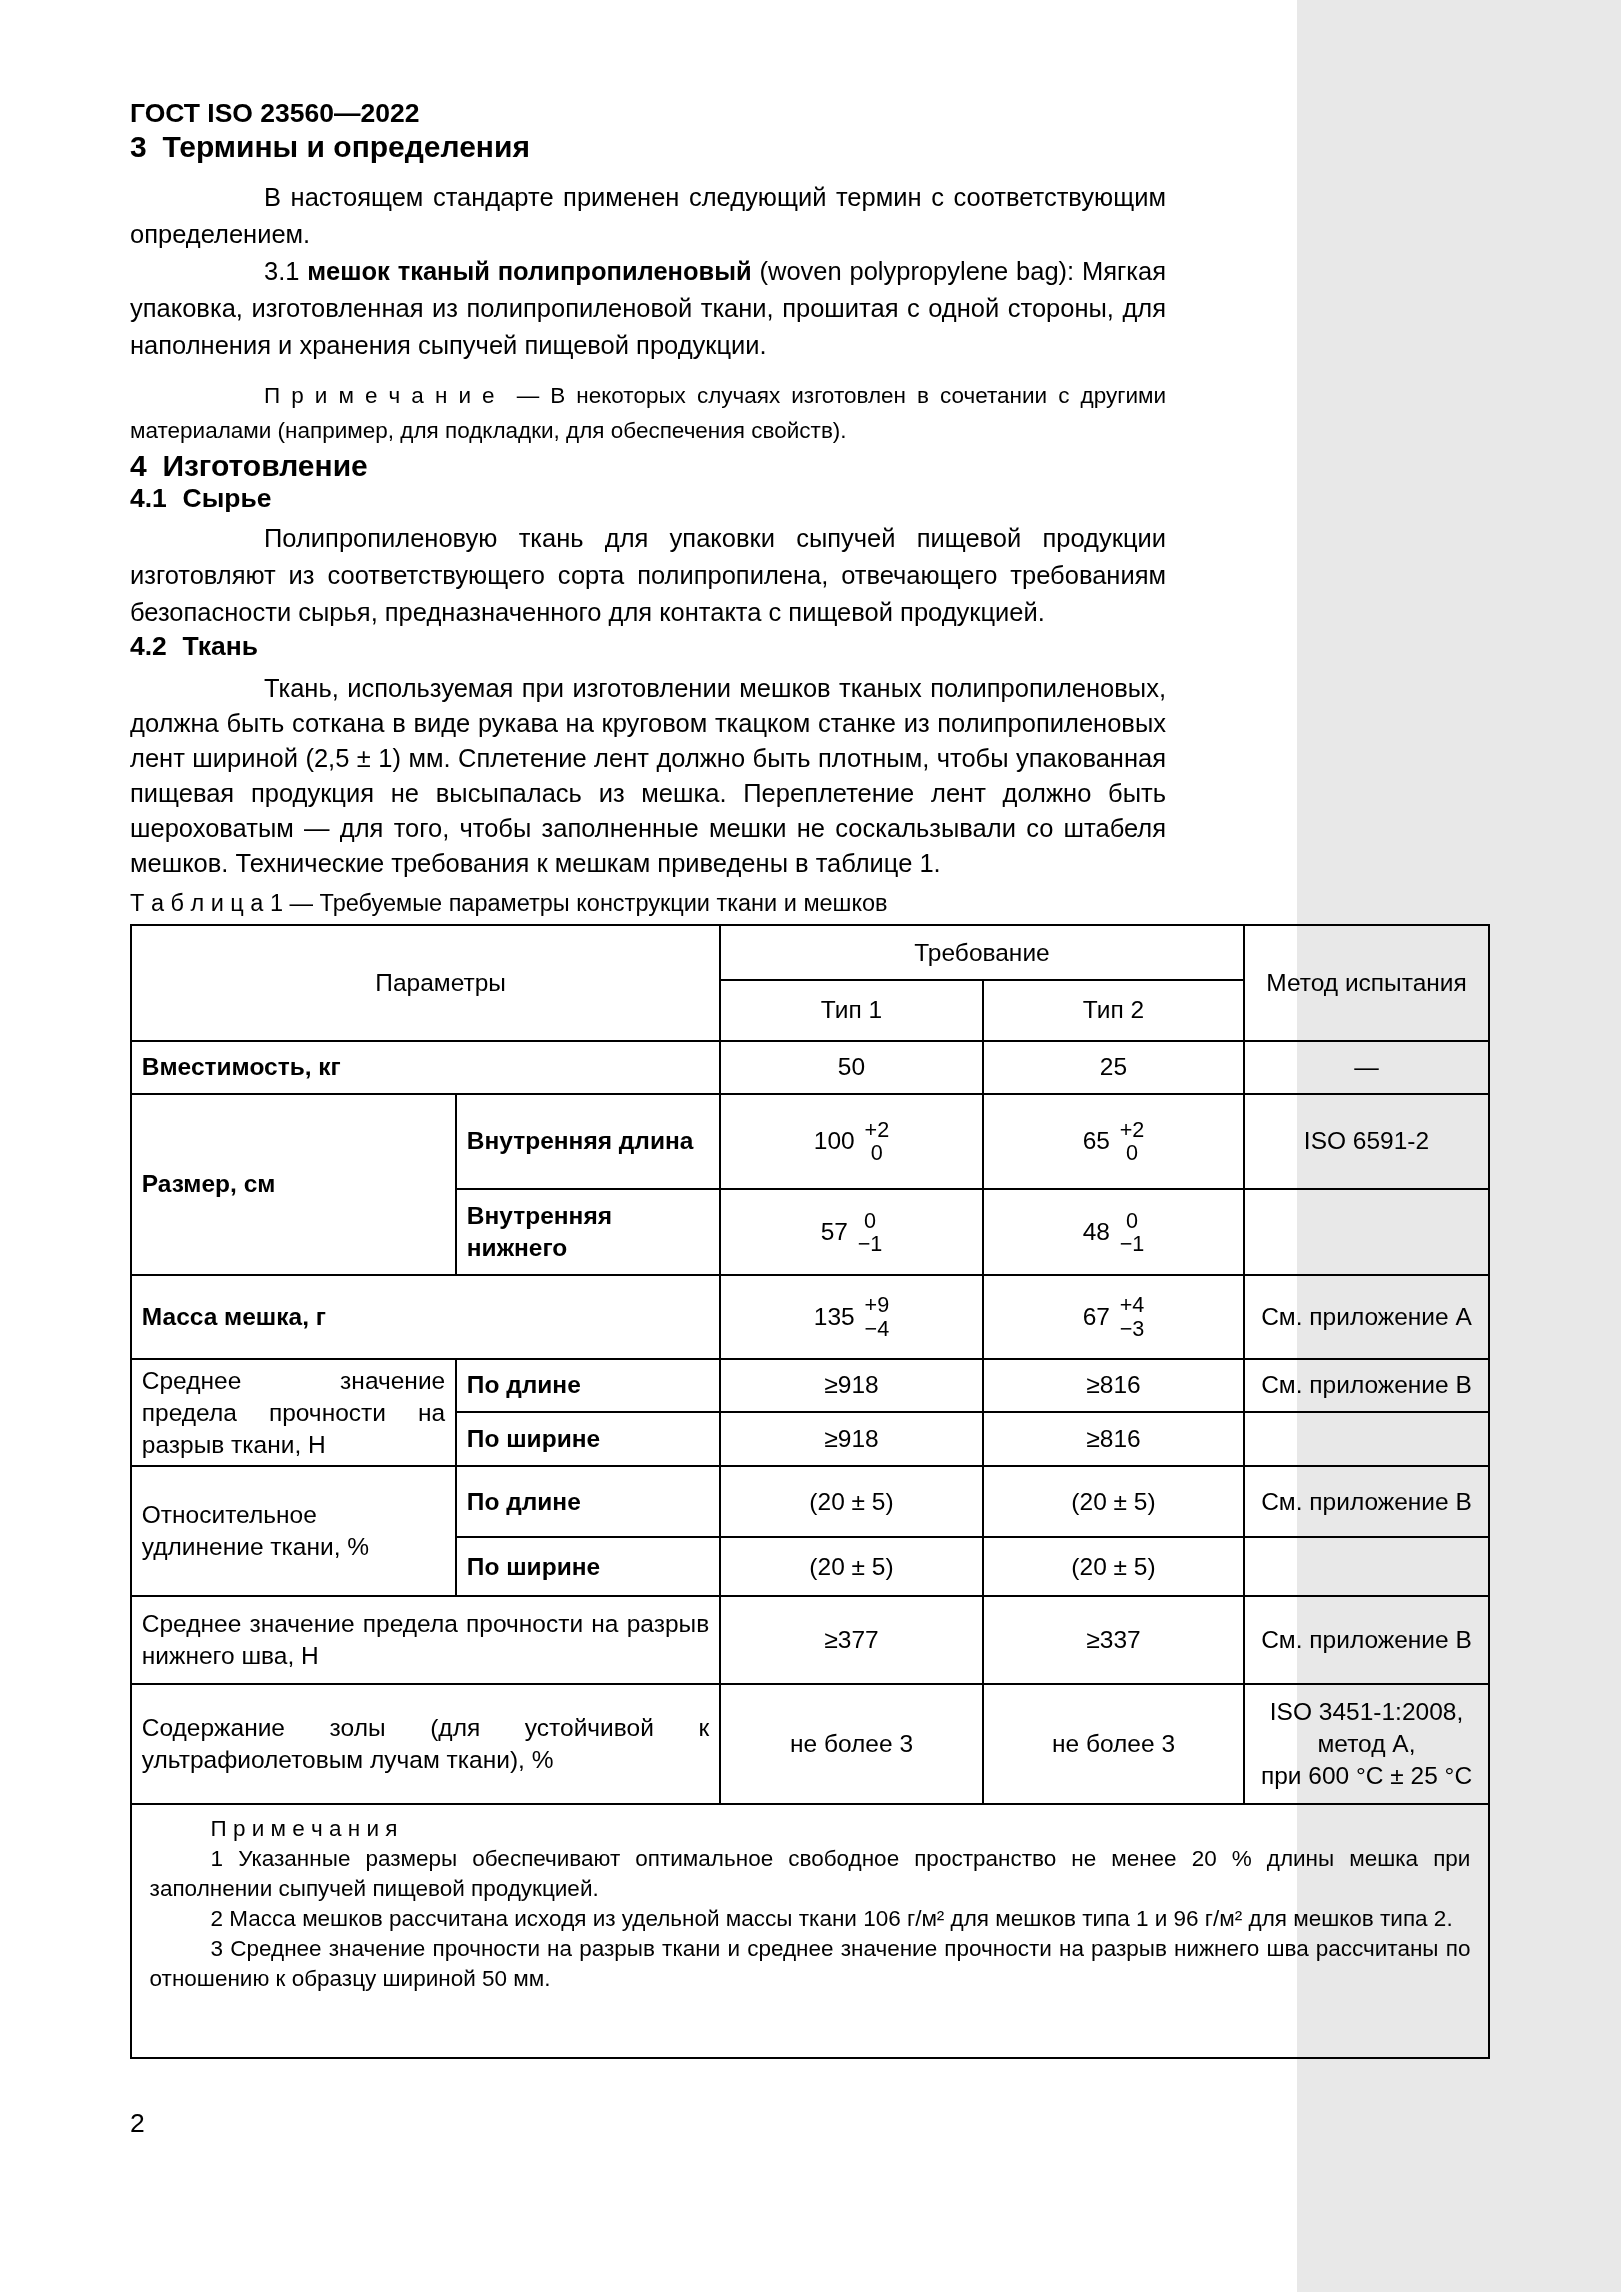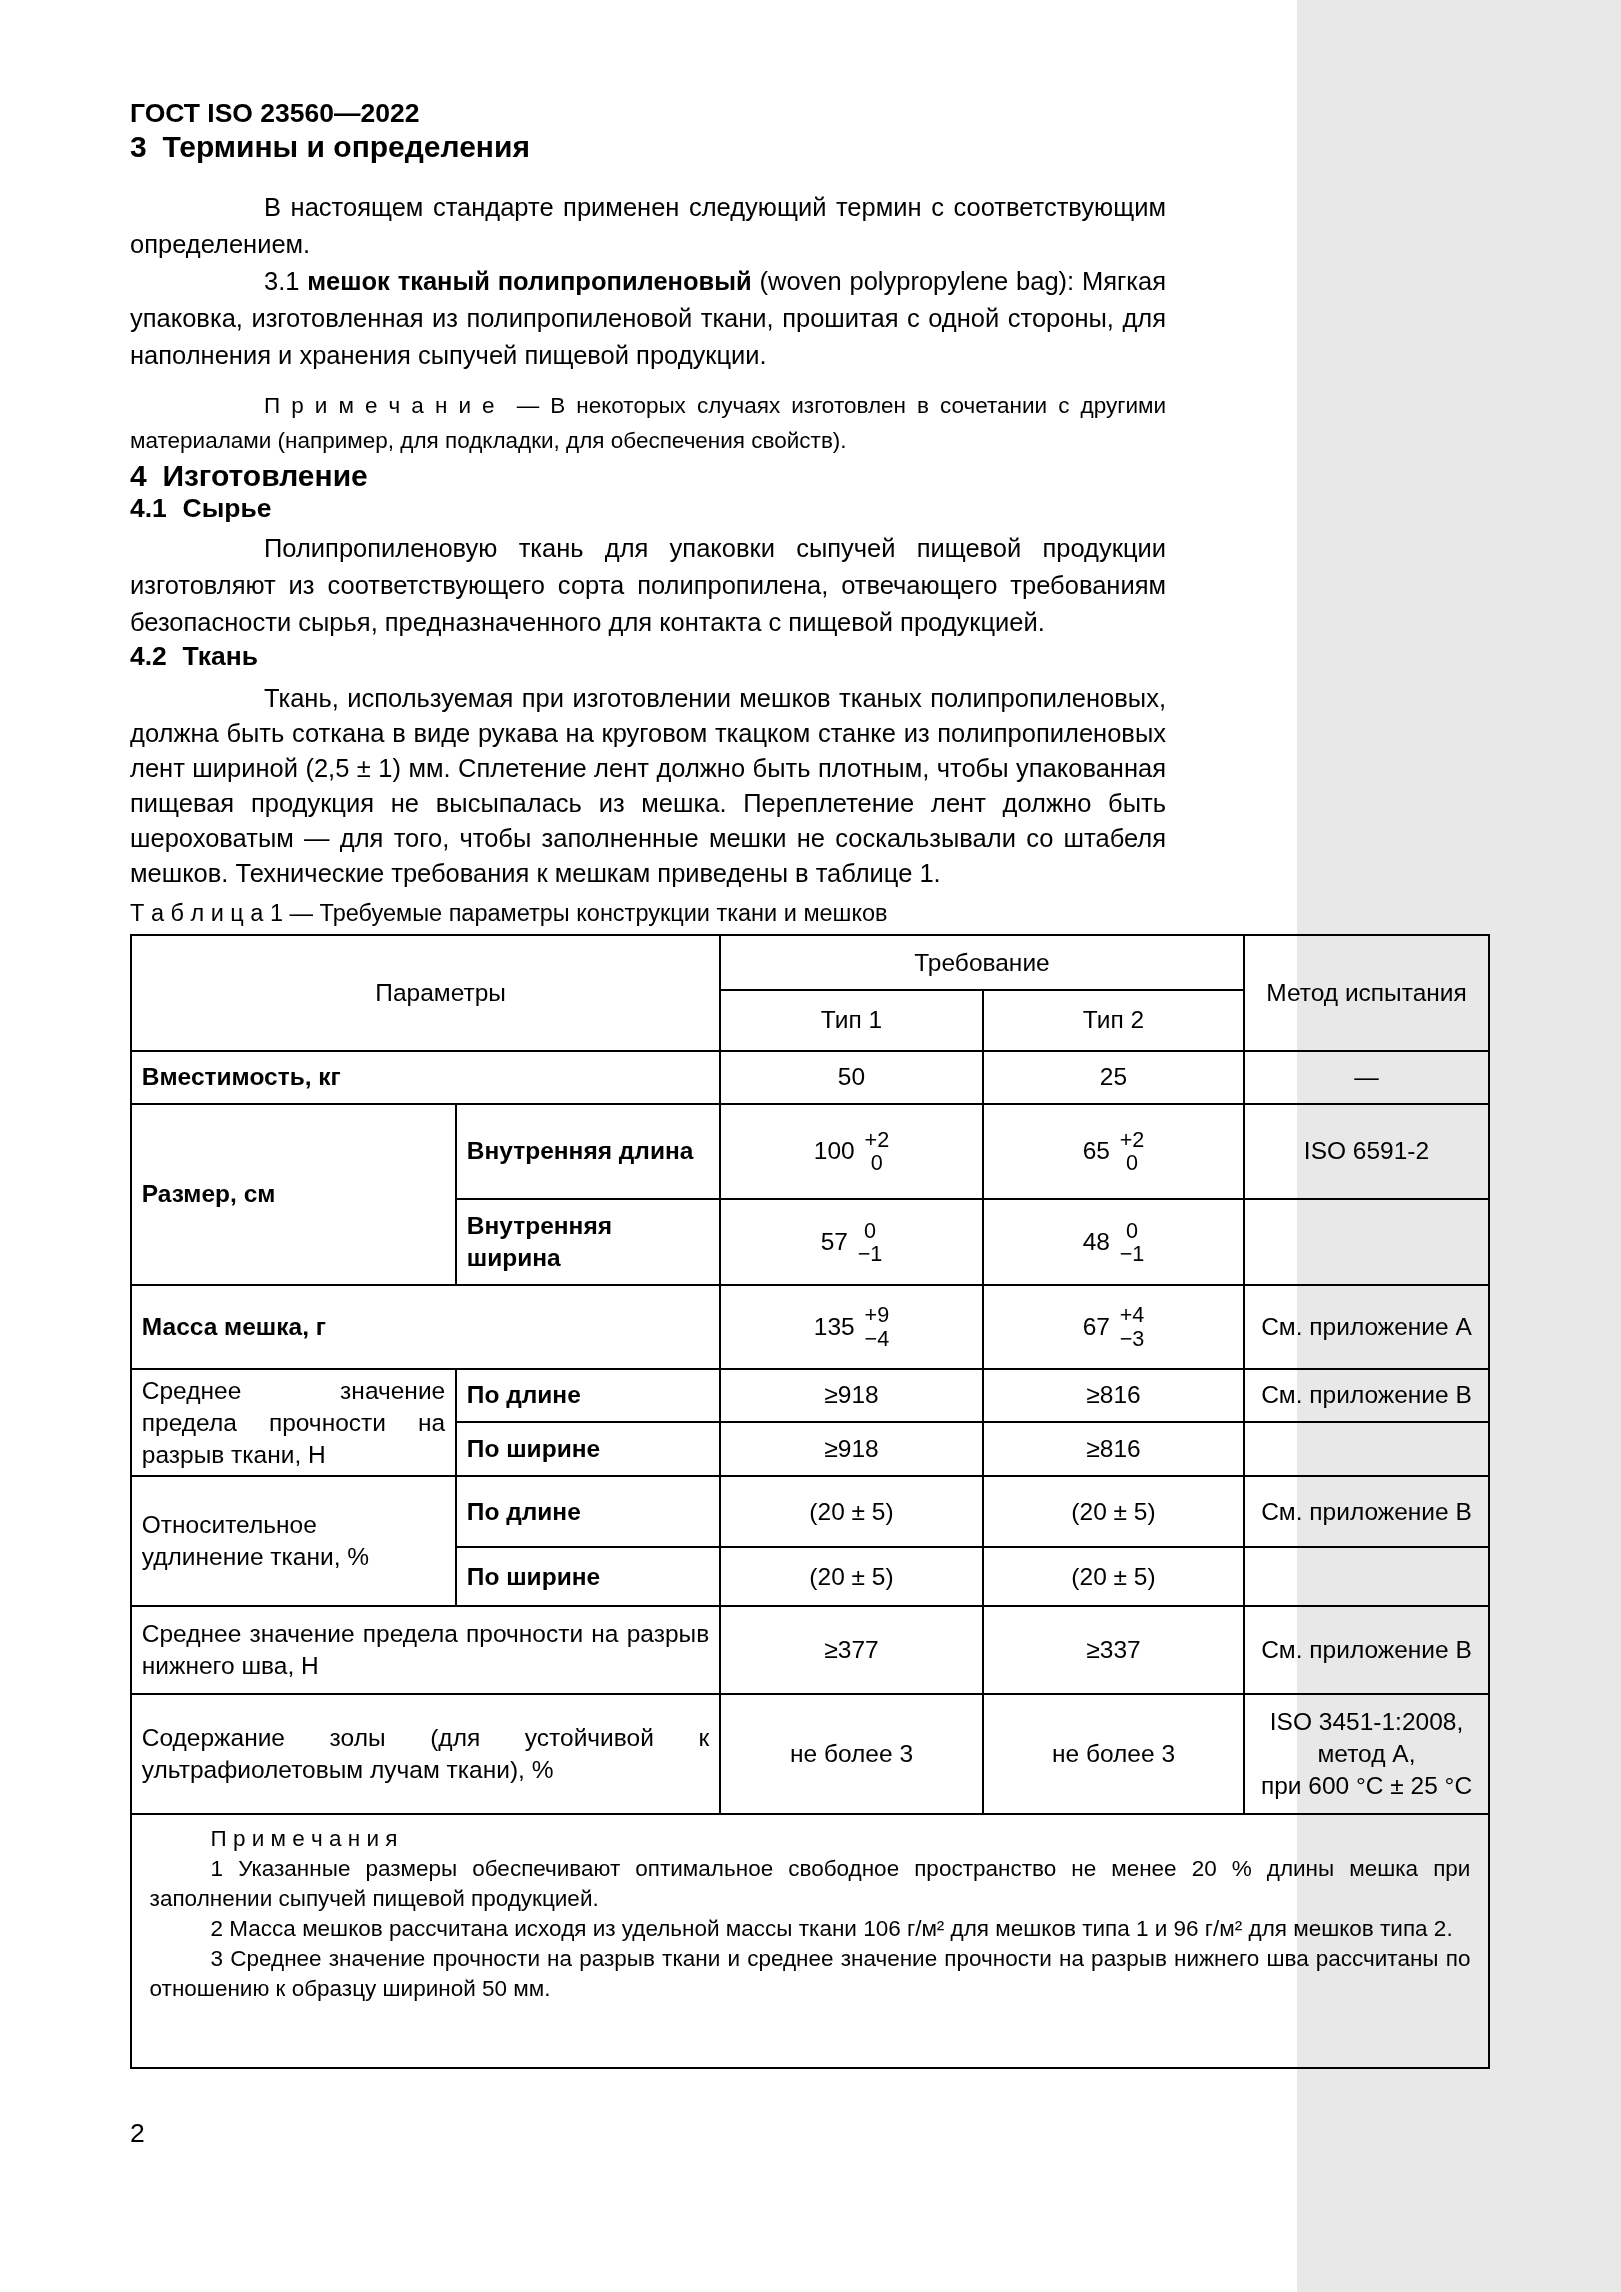--- a/index.html
+++ b/index.html
@@ -14,21 +14,21 @@
   }
   .doc-header{font-size:26.5px;font-weight:bold;line-height:31px;}
   h2.h-sec{font-size:30px;line-height:35px;font-weight:bold;margin:0;}
   h3.h-sub{font-size:26.5px;line-height:31px;font-weight:bold;margin:0;}
   .secnum{margin-right:15.7px;}
   .mt-s3{margin-top:94px;}
   .mt-s4{margin-top:25.5px;}
   .mt-s41{margin-top:33px;}
   .mt-s42{margin-top:21.6px;}
   p.body{font-size:25.5px;line-height:37px;margin:0;text-align:justify;}
-  p.mt-p1{margin-top:25px;}
+  p.mt-p1{margin-top:15px;}
   p.mt-p41{margin-top:6px;}
   p.mt-p42{margin-top:9.8px;line-height:35px;}
   .ind{text-indent:134px;}
   .b{font-weight:bold;}
   p.note{font-size:22.5px;line-height:35px;margin:13.7px 0 0 0;text-align:justify;}
   .caption{font-size:23.5px;line-height:29px;margin:7.8px 0 5.9px 0;}
   table.gost{
     border-collapse:collapse;table-layout:fixed;
     width:1358px;border:2.9px solid #000;
     font-size:24.5px;
@@ -134,21 +134,21 @@
               <span class="tol-stack">
                 <span>+2</span>
                 <span>0</span>
               </span>
             </span>
         </td>
         <td class="val">ISO 6591-2</td>
       </tr>
 
       <tr>
-        <td class="lab2" style="height:76px;">Внутренняя ширина</td>
+        <td class="lab2" style="height:76px;">Внутренняя нижнего</td>
         <td class="val">
           <span class="tol">
               <span class="tol-num">57</span>
               <span class="tol-stack">
                 <span>0</span>
                 <span>−1</span>
               </span>
             </span>
         </td>
         <td class="val">

